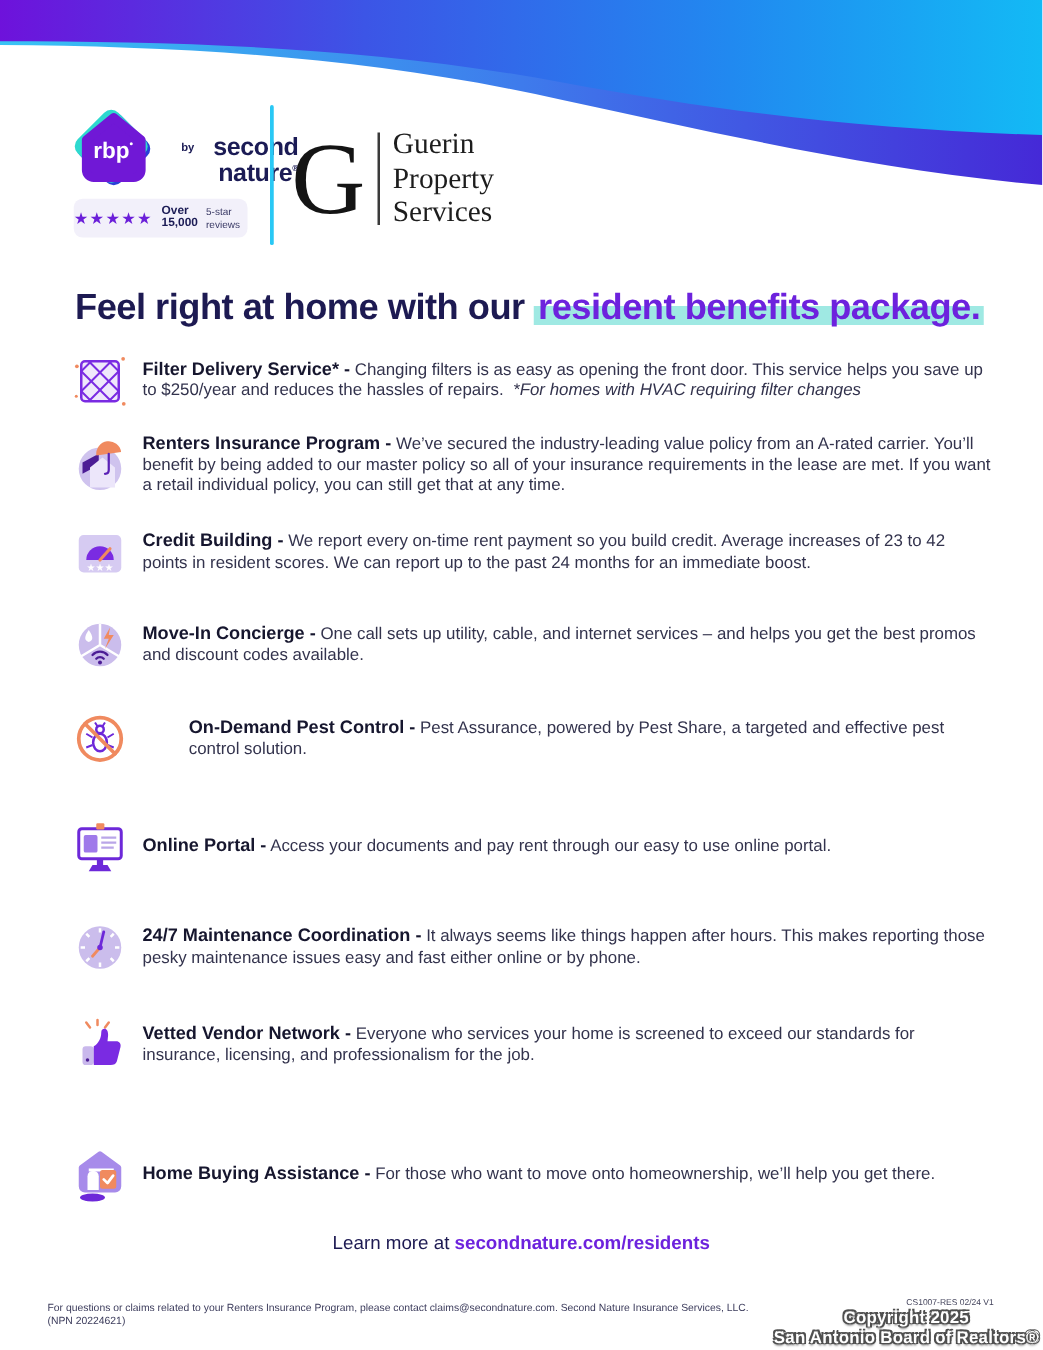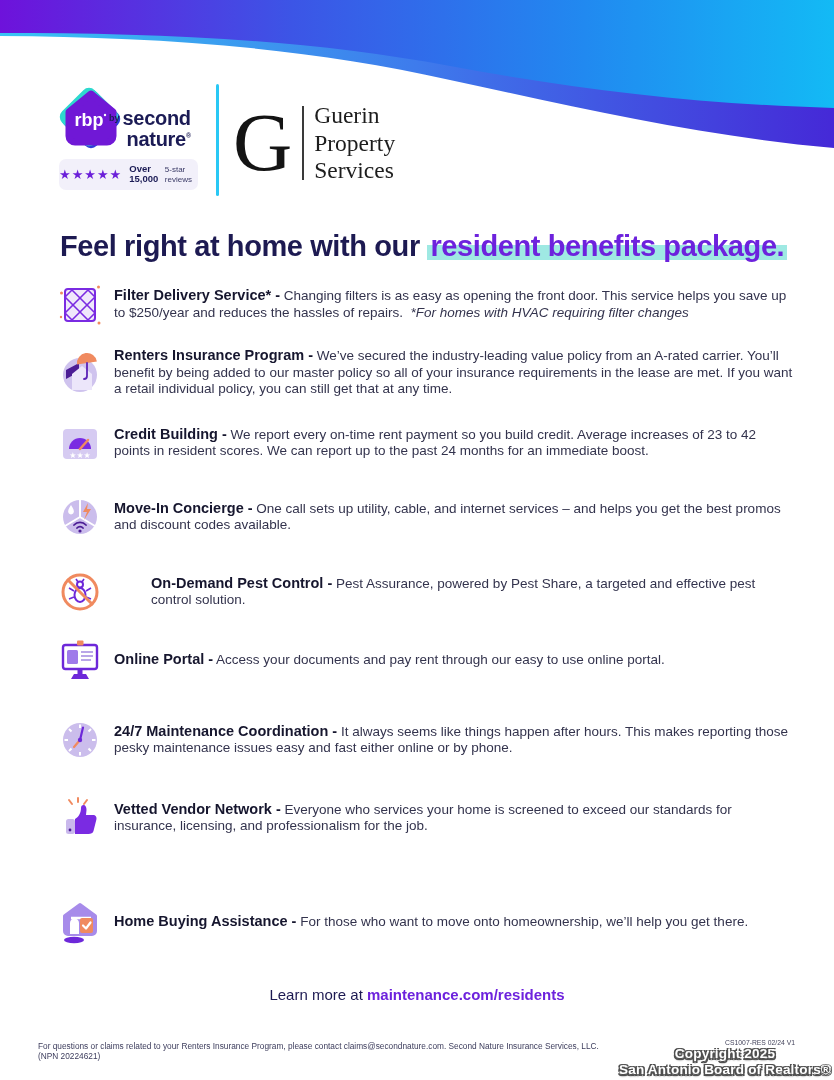--- a/index.html
+++ b/index.html
@@ -1,21 +1,21 @@
 <!DOCTYPE html>
 <html><head>
 <meta charset="utf-8">
 <style>
   html,body{margin:0;padding:0;background:#ffffff;}
   .page{position:relative;width:834px;height:1080px;background:#ffffff;overflow:hidden;
         font-family:"Liberation Sans", sans-serif;color:#30304a;}
   .wave{position:absolute;top:0;left:0;}
   
   .rbp-logo{position:absolute;left:57px;top:85px;}
-  .byline{position:absolute;left:109px;top:110px;display:flex;gap:3px;}
+  .byline{position:absolute;left:145px;top:110px;display:flex;gap:15px;}
   .byline .by{font-size:9px;font-weight:700;color:#1b1b55;margin-top:3px;}
   .byline .brand{font-weight:800;font-size:20px;line-height:17px;color:#1b1b55;text-align:right;letter-spacing:-0.3px;}
   .byline .brand sup{font-size:7px;}
   .reviews-badge{position:absolute;left:59px;top:159px;width:139px;height:31px;background:#f2f0fa;
         border-radius:7px;display:flex;align-items:center;justify-content:center;gap:7px;}
   .stars{color:#6b1fd9;font-size:13px;letter-spacing:1px;white-space:nowrap;}
   .rev-text{display:flex;flex-direction:row;line-height:10px;}
   .rev-line1{font-size:9.5px;font-weight:700;color:#1b1b55;}
   .rev-line2{font-size:8px;color:#3a3a66;margin-top:1px;}
   .logo-divider{position:absolute;left:216px;top:84px;width:2.5px;height:112px;background:#29c8f5;border-radius:2px;}
@@ -30,21 +30,21 @@
   .headline .hl{color:#6d22dd;
         background:linear-gradient(to bottom, transparent 46%, #9fe9e3 46%, #9fe9e3 95%, transparent 95%);
         padding:0 3px;}
   
   .benefits{position:absolute;left:57px;top:282px;width:738px;}
   .benefit{display:flex;align-items:center;gap:11px;margin-bottom:28px;}
   .benefit:nth-of-type(1){margin-bottom:21px;}
   .benefit:nth-of-type(2){margin-bottom:23px;}
   .benefit:nth-of-type(3){margin-bottom:30px;}
   .benefit:nth-of-type(4){margin-bottom:31px;}
-  .benefit:nth-of-type(5){margin-bottom:24px;gap:48px;}
+  .benefit:nth-of-type(5){margin-bottom:43px;gap:48px;}
   .benefit:nth-of-type(6){margin-bottom:36px;}
   .benefit:nth-of-type(7){margin-bottom:34px;}
   .benefit:nth-of-type(8){margin-bottom:60px;}
   .benefit:nth-of-type(9){margin-bottom:0;}
   .b-icon{width:46px;flex-shrink:0;display:flex;justify-content:center;}
   .b-text{font-size:13.5px;line-height:16.5px;color:#33334d;}
   .b-title{font-weight:700;font-size:14.5px;color:#16162e;}
   .b-note{font-style:italic;}
   
   .cta{position:absolute;left:0;top:986px;width:100%;text-align:center;font-size:15px;color:#1d1a52;}
@@ -231,21 +231,21 @@
         <path d="M13,18 L33,18" stroke="#ffffff" stroke-width="2.5"></path>
         <rect x="22" y="18" width="13" height="15" rx="2" fill="#f08a5f"></rect>
         <path d="M25,25.5 L28,28.5 L32.5,22.5" stroke="#ffffff" stroke-width="2.2" fill="none" stroke-linecap="round" stroke-linejoin="round"></path>
       </svg>
         </span>
       <span class="b-text"><span class="b-title">Home Buying Assistance -</span> <span>For those who want to move onto homeownership, we’ll help you get there.</span></span>
     </div>
 
   </div>
 
-  <div class="cta"><span>Learn more at </span><span class="link">maintenance.com/residents</span></div>
+  <div class="cta"><span>Learn more at </span><span class="link">secondnature.com/residents</span></div>
 
   <div class="disclaimer">For questions or claims related to your Renters Insurance Program, please contact claims@secondnature.com. Second Nature Insurance Services, LLC. (NPN 20224621)</div>
   <div class="doc-code">CS1007-RES 02/24 V1</div>
   <div class="watermark">
     <span>Copyright 2025</span><br>
     <span>San Antonio Board of Realtors®</span>
   </div>
 
 </div>
 

